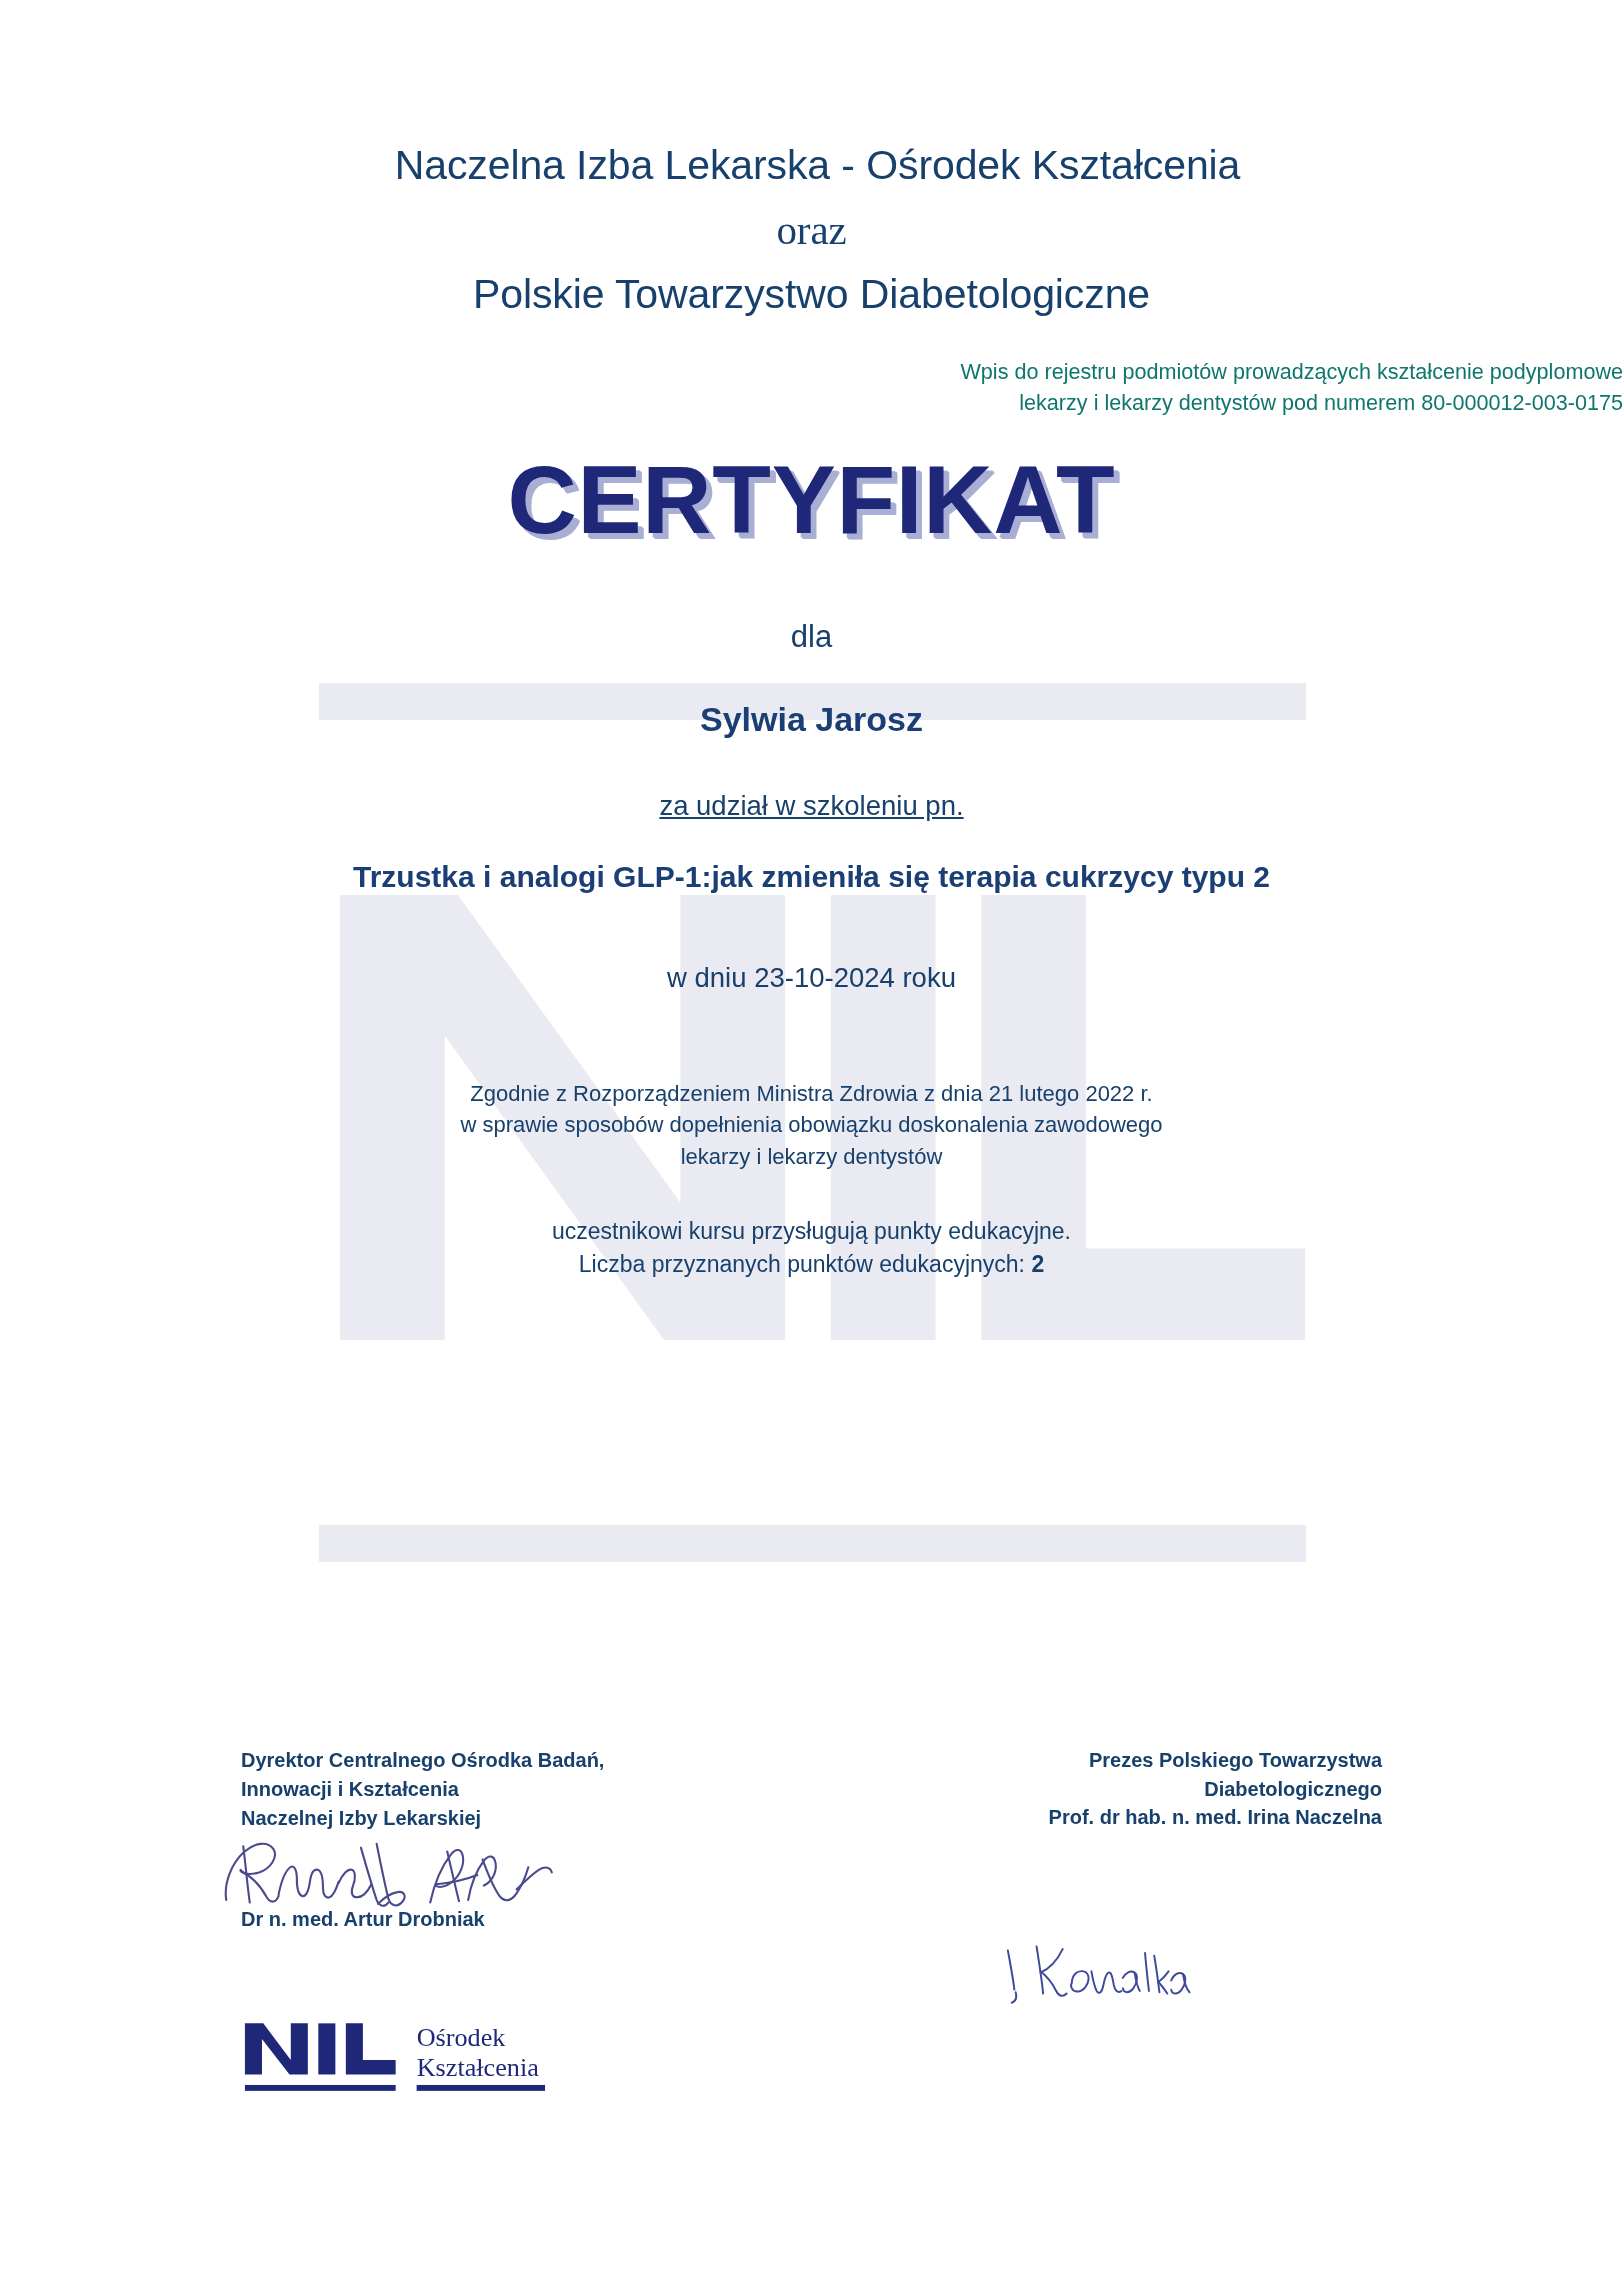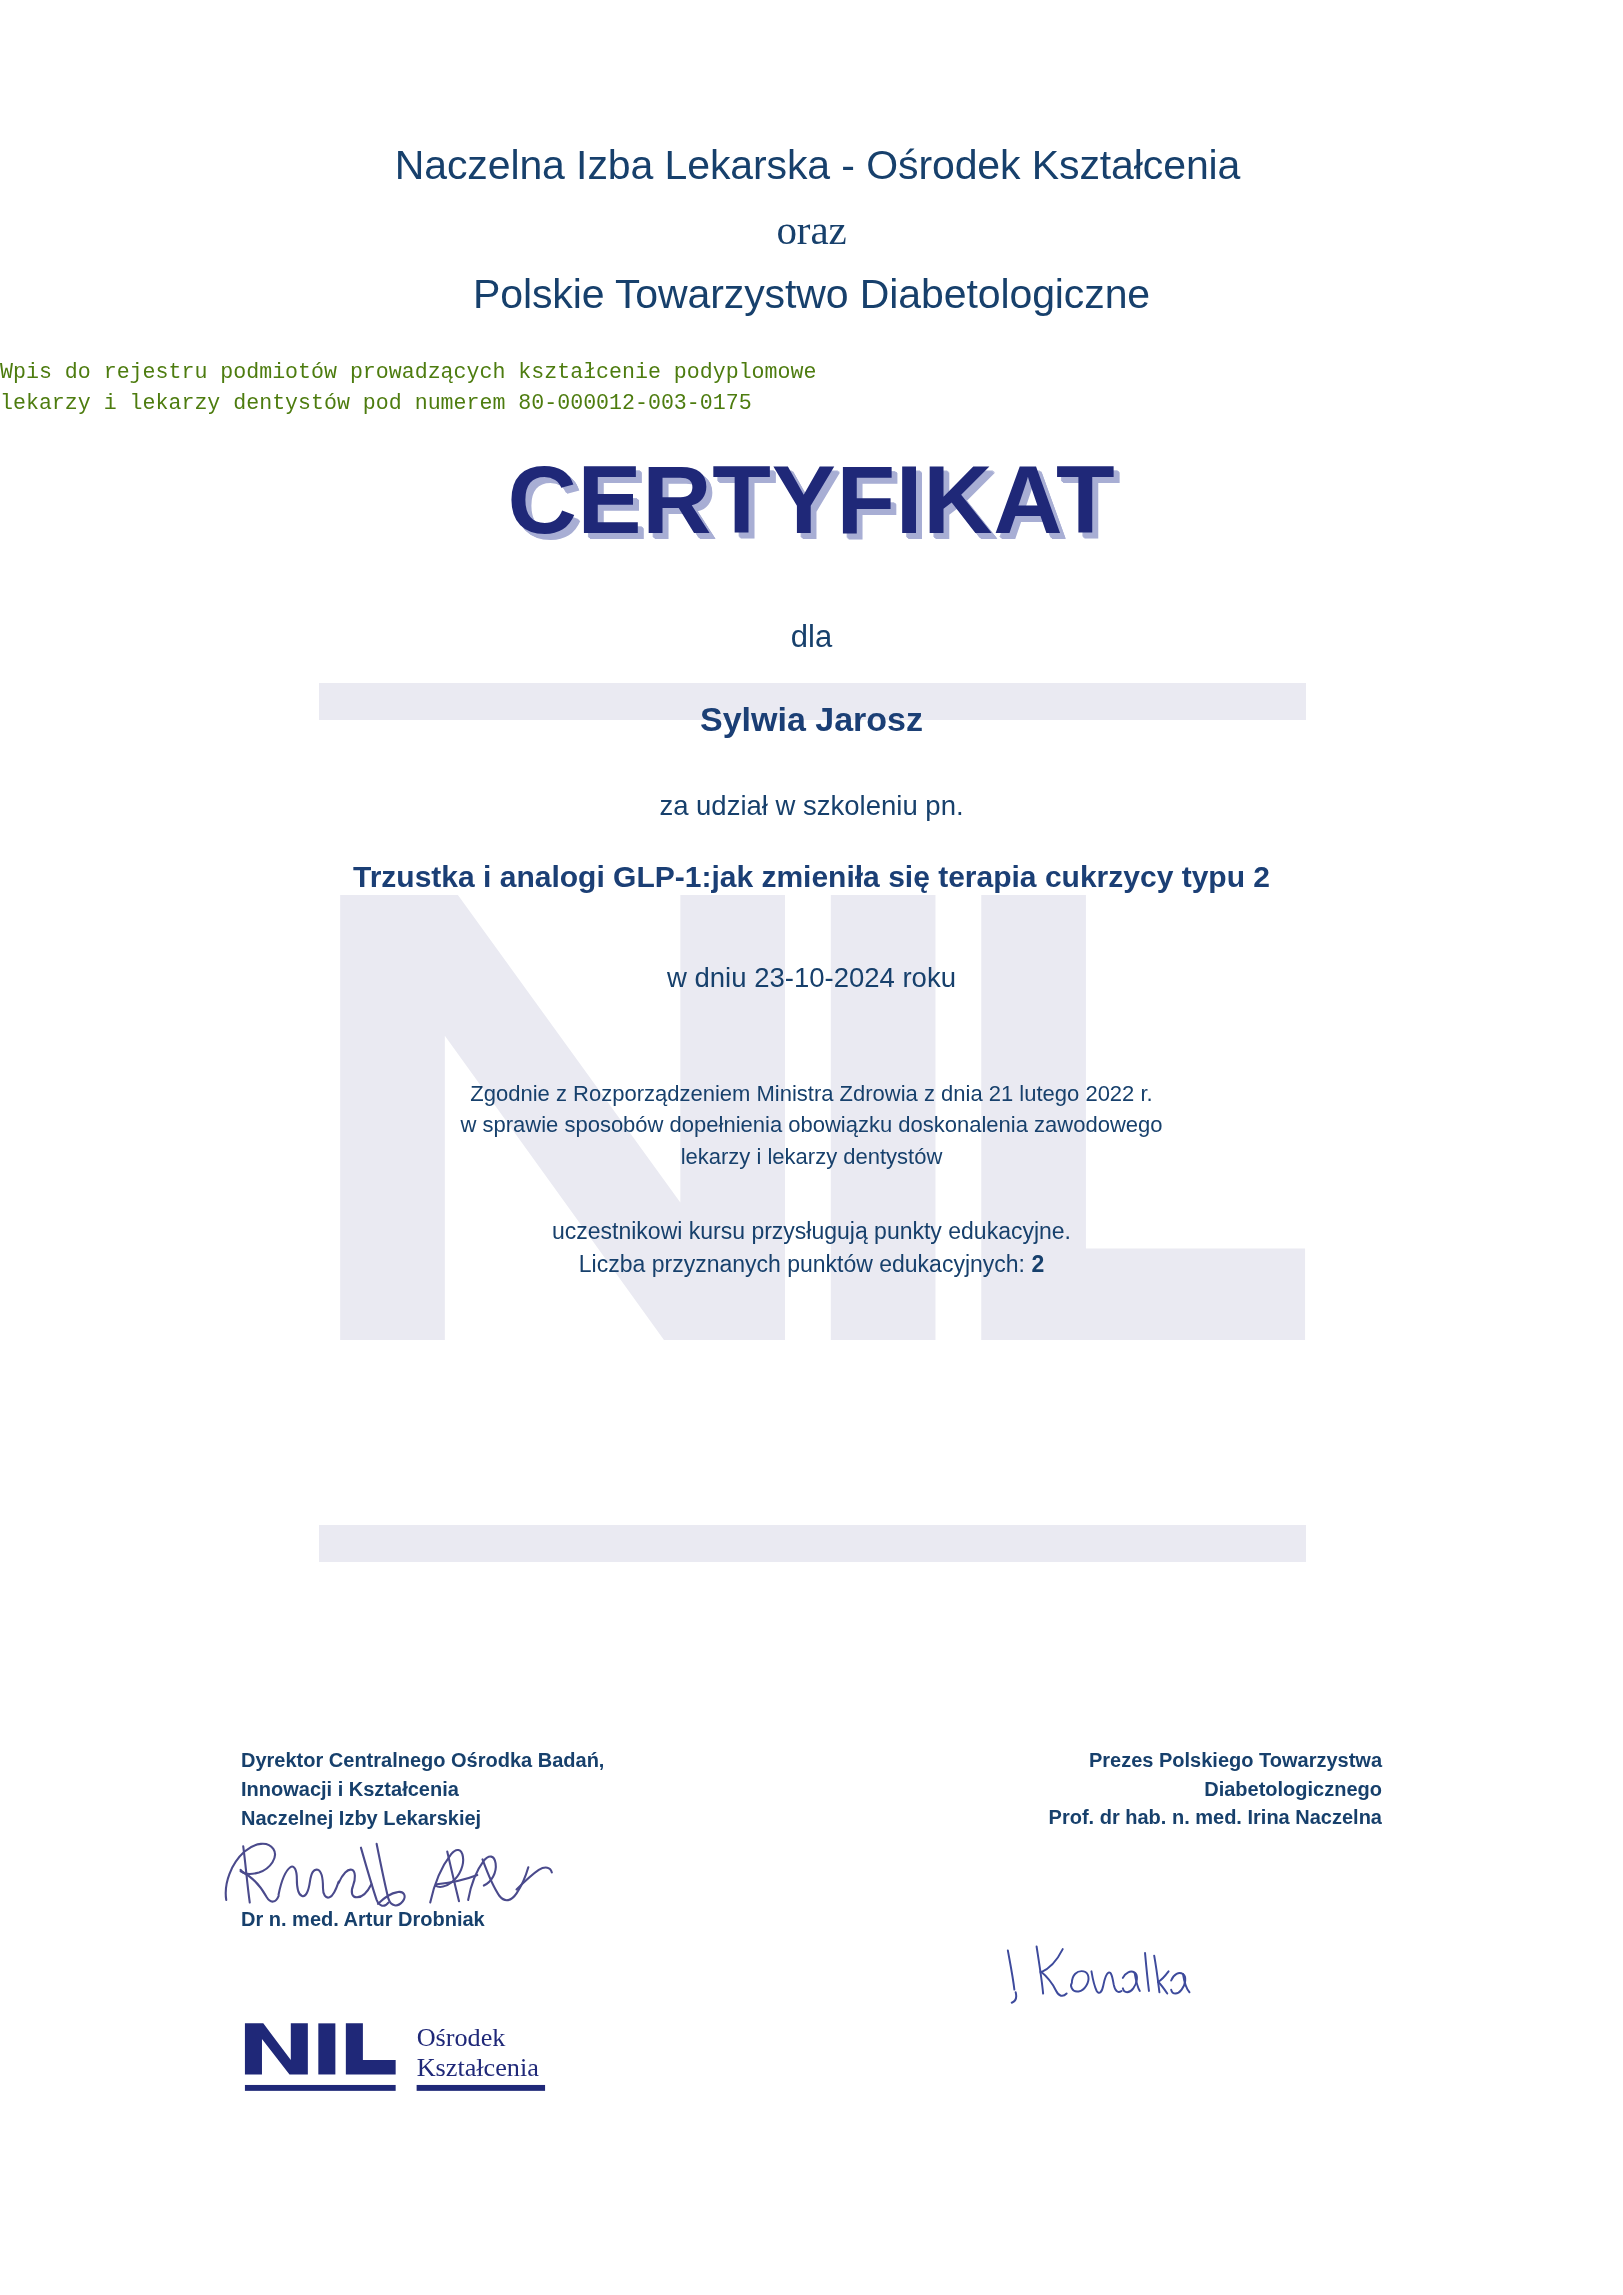--- a/index.html
+++ b/index.html
@@ -61,26 +61,25 @@
     line-height:1.04;
     letter-spacing:-0.1px;
     color:#17406c;
   }
   .org-line1 { margin-top:144px;margin-left:12px; }
   .org-line2 { margin-top:22px;font-family:Liberation Serif, serif; }
   .org-line3 { margin-top:22px; }
 
   
   .registry {
-    text-align:left;
+    text-align:right;
     font-size:21.6px;
     line-height:1.42;
     margin-top:41px;
-    color:#4d7c0f;
-    font-family:Liberation Mono, monospace;
+    color:#0f766e;
   }
 
   
   .cert-title-wrap {
     position:relative;
     text-align:center;
     margin-top:34px;
     height:118px;
   }
   .cert-title {
@@ -114,20 +113,21 @@
     line-height:1;
     margin-top:50px;
     color:#1b3f75;
   }
   .for-participation {
     text-align:center;
     font-size:27.5px;
     line-height:1;
     margin-top:56px;
     color:#17406c;
+    text-decoration:underline;
   }
   .course-title {
     text-align:center;
     font-size:30px;
     font-weight:700;
     line-height:1.28;
     margin:38px auto 0;
     width:1126px;
     color:#1b3f75;
   }

